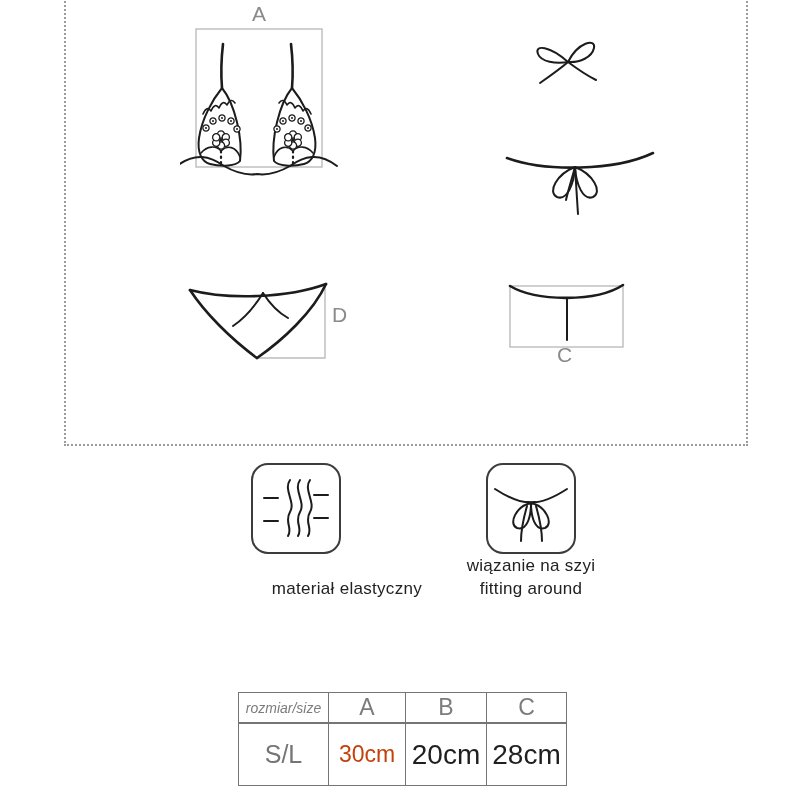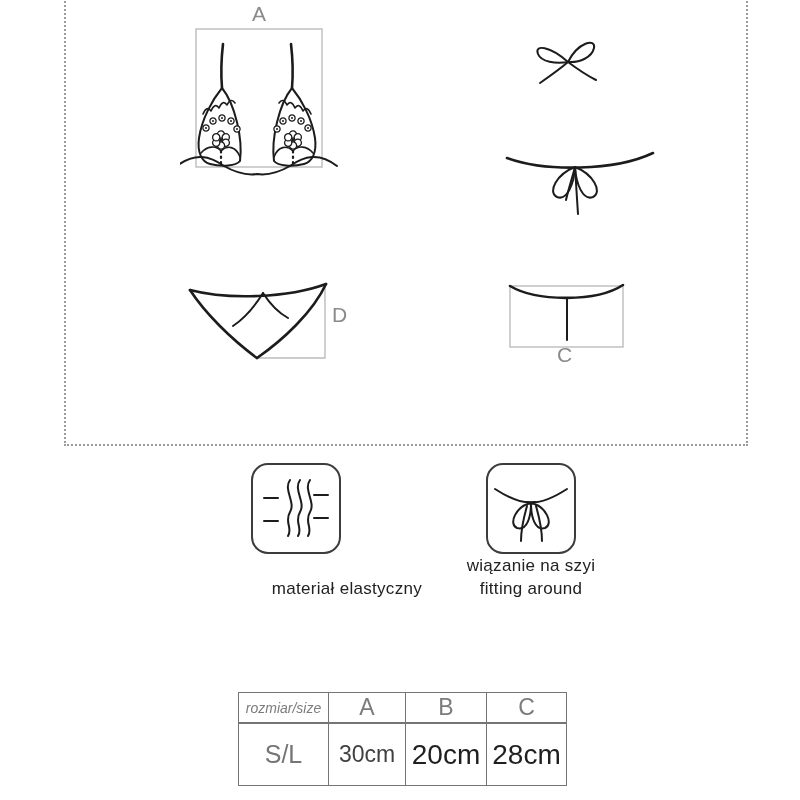--- a/index.html
+++ b/index.html
@@ -25,21 +25,21 @@
     line-height:23px;color:#222;letter-spacing:.3px;}
   
   .trow{display:grid;grid-template-columns:89px 77px 81px 80px;
     border:1.7px solid #757575;box-sizing:content-box;background:#fff;}
   .tcell{display:flex;align-items:center;justify-content:center;
     border-left:1.7px solid #757575;overflow:hidden;}
   .tcell:first-child{border-left:none;}
   .th-size{font-size:14px;color:#7c7c7c;font-style:italic;}
   .th-letter{font-size:23px;color:#7c7c7c;}
   .td-size{font-size:25px;color:#757575;}
-  .td-a{font-size:23px;color:#404040;}
+  .td-a{font-size:23px;color:#c2410c;}
   .td-bc{font-size:28px;color:#1f1f1f;}
 </style>
 </head>
 <body>
 
 <div class="abs dotted-panel"></div>
 
 <span class="abs mlabel" style="left:252px;top:2px;">A</span>
 
 <svg class="abs" style="left:180px;top:6px;" width="176" height="184" viewBox="0 0 176 184">

